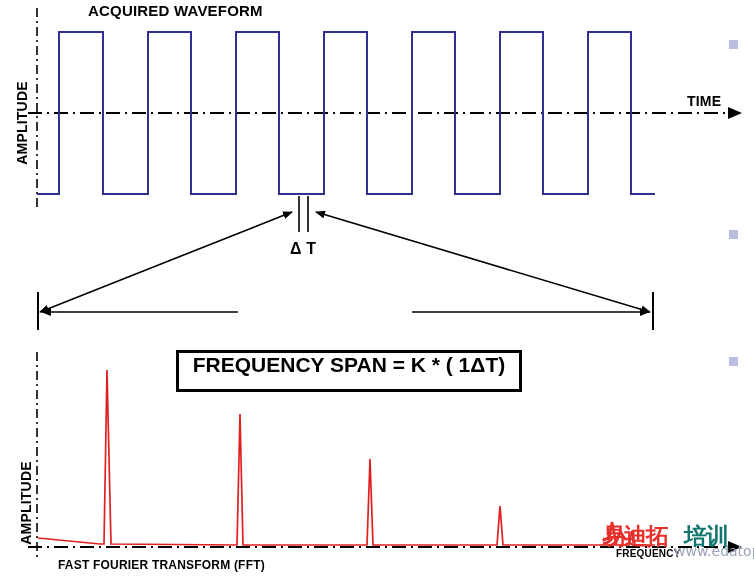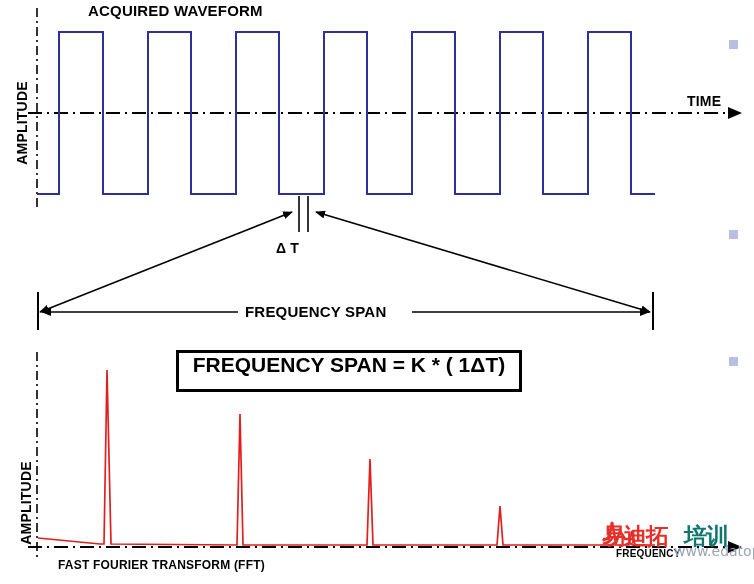--- a/index.html
+++ b/index.html
@@ -54,23 +54,23 @@
     transform-origin: 50% 50%;
   }
   #label-amplitude-bottom {
     left: -16px;
     top: 495px;
     font-size: 14px;
     transform: rotate(-90deg);
     transform-origin: 50% 50%;
   }
   #label-delta-t {
-    left: 276px;
+    left: 290px;
     top: 240px;
-    font-size: 14px;
+    font-size: 16px;
   }
   #label-sampling-period {
     left: 226px;
     top: 258px;
     font-size: 15px;
   }
   #label-frequency-span {
     left: 240px;
     top: 303px;
     font-size: 15px;
@@ -224,21 +224,20 @@
 
   <div class="lbl" id="title-acquired-waveform">ACQUIRED WAVEFORM</div>
 
   <div class="lbl" id="label-amplitude-top">AMPLITUDE</div>
 
   <div class="lbl" id="label-time">TIME</div>
 
   <div class="lbl" id="label-delta-t">Δ T</div>
 
 
-  <div class="lbl" id="label-frequency-span">FREQUENCY SPAN</div>
 
   <div id="formula-box">
     <span id="formula-text">FREQUENCY SPAN = K * ( 1ΔT)</span>
   </div>
 
   <div class="lbl" id="label-amplitude-bottom">AMPLITUDE</div>
 
   <div class="lbl" id="label-fft">FAST FOURIER TRANSFORM (FFT)</div>
 
   <div class="lbl" id="label-frequency">FREQUENCY</div>

